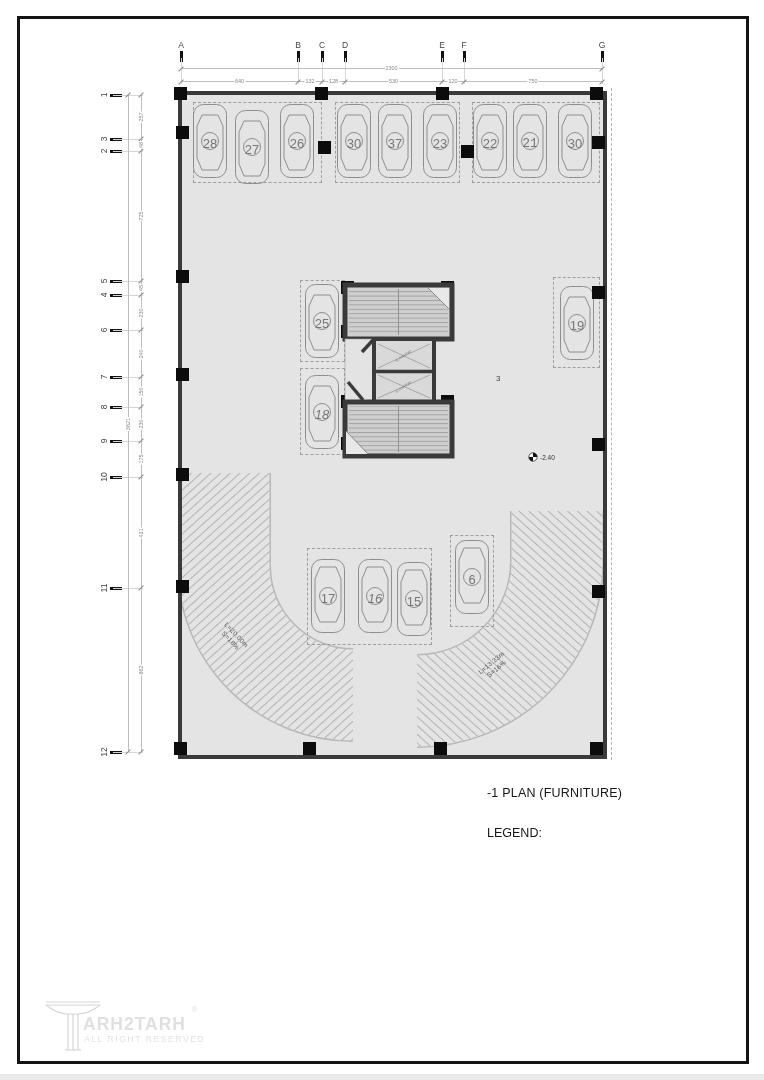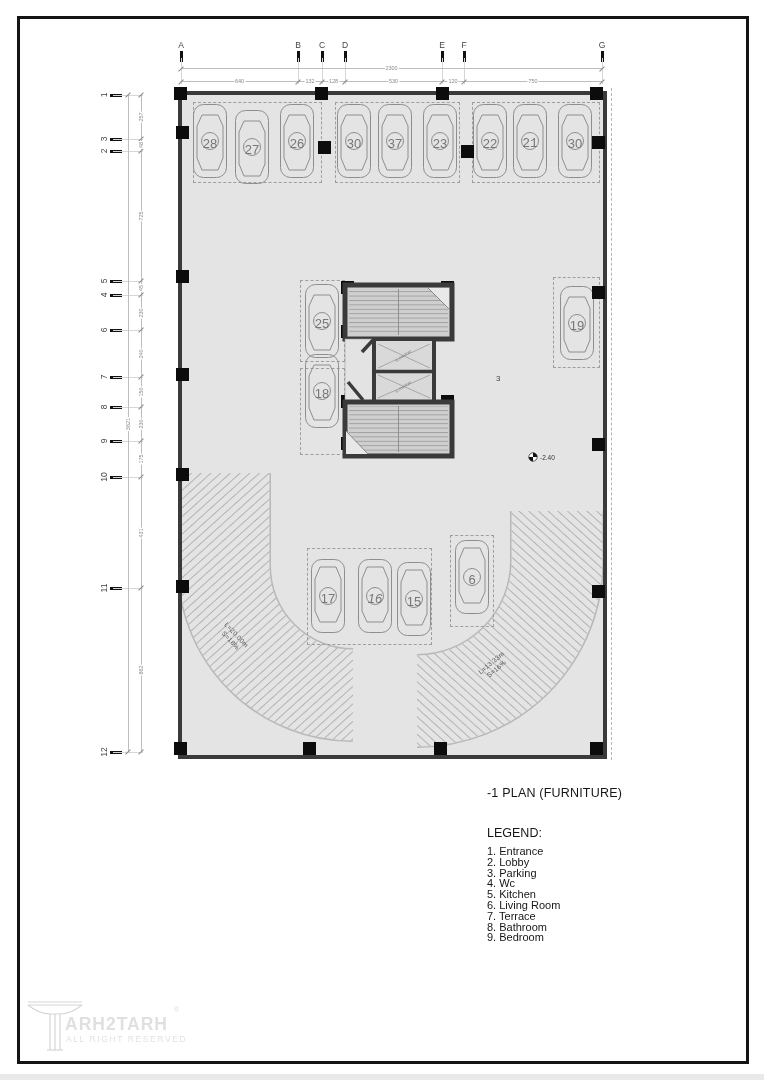--- a/index.html
+++ b/index.html
@@ -37,21 +37,21 @@
   #zone-label{position:absolute;left:496px;top:374px;font-size:8px;color:#444;}
   #level-marker{position:absolute;left:528px;top:452px;display:flex;align-items:center;gap:2px;}
   #level-marker span{font-size:6.5px;color:#333;}
   
   #title-block{position:absolute;left:487px;top:786px;color:#161616;}
   #plan-title{font-size:12.5px;letter-spacing:.2px;}
   #legend-title{margin-top:26px;font-size:12.5px;}
   .legend-item{font-size:11px;line-height:10.8px;color:#161616;}
   #legend-list{margin-top:6px;}
   
-  #logo{position:absolute;left:27px;top:1000px;width:190px;height:56px;color:#dedede;}
+  #logo{position:absolute;left:45px;top:1000px;width:190px;height:56px;color:#dedede;}
   #logo-text{position:absolute;left:38px;top:14px;font-size:17.5px;font-weight:bold;letter-spacing:1px;color:#e0e0e0;}
   #logo-reg{position:absolute;left:147px;top:6px;font-size:7px;color:#e0e0e0;}
   #logo-tagline{position:absolute;left:39px;top:34px;font-size:8.5px;letter-spacing:1.6px;color:#e2e2e2;text-align:center;}
 </style>
 </head>
 <body>
 
 <div id="stage">
 
   <div id="frame"></div>
@@ -162,21 +162,21 @@
           <use href="#carGlyph"></use>
         </svg>
         <span class="num">25</span>
       </div>
       <div class="car" style="left: 557px; top: 284px;">
         <svg width="40" height="78" viewBox="0 0 40 78">
           <use href="#carGlyph"></use>
         </svg>
         <span class="num">19</span>
       </div>
-      <div class="car" style="left: 302px; top: 352px;">
+      <div class="car" style="left: 302px; top: 373px; font-style: italic;">
         <svg width="40" height="78" viewBox="0 0 40 78">
           <use href="#carGlyph"></use>
         </svg>
         <span class="num">18</span>
       </div>
       <div class="car" style="left: 308px; top: 557px;">
         <svg width="40" height="78" viewBox="0 0 40 78" style="transform:rotate(180deg)">
           <use href="#carGlyph"></use>
         </svg>
         <span class="num">17</span>
@@ -379,31 +379,20 @@
       <circle cx="5" cy="5" r="4.2" fill="#fff" stroke="#333" stroke-width="0.8"></circle>
       <path d="M5,5 L5,0.8 A4.2,4.2 0 0 1 9.2,5 Z" fill="#111"></path>
       <path d="M5,5 L5,9.2 A4.2,4.2 0 0 1 0.8,5 Z" fill="#111"></path>
     </svg>
     <span>-2.40</span>
   </div>
 
   <div id="title-block">
     <div id="plan-title">-1 PLAN (FURNITURE)</div>
     <div id="legend-title">LEGEND:</div>
-    <div id="legend-list">
-        <div class="legend-item">1. Entrance</div>
-        <div class="legend-item">2. Lobby</div>
-        <div class="legend-item">3. Parking</div>
-        <div class="legend-item">4. Wc</div>
-        <div class="legend-item">5. Kitchen</div>
-        <div class="legend-item">6. Living Room</div>
-        <div class="legend-item">7. Terrace</div>
-        <div class="legend-item">8. Bathroom</div>
-        <div class="legend-item">9. Bedroom</div>
-      </div>
   </div>
 
   <div id="logo">
     <svg width="56" height="52" viewBox="0 0 56 52">
       <g fill="none" stroke="#d6d6d6" stroke-width="1.2">
         <path d="M1,2 H55 M1,5 H55"></path>
         <path d="M1,5 Q12,14 23,14 L33,14 Q44,14 55,5"></path>
         <path d="M23,14 V50 M28,14 V50 M33,14 V50"></path>
         <path d="M20,50 H36"></path>
       </g>

